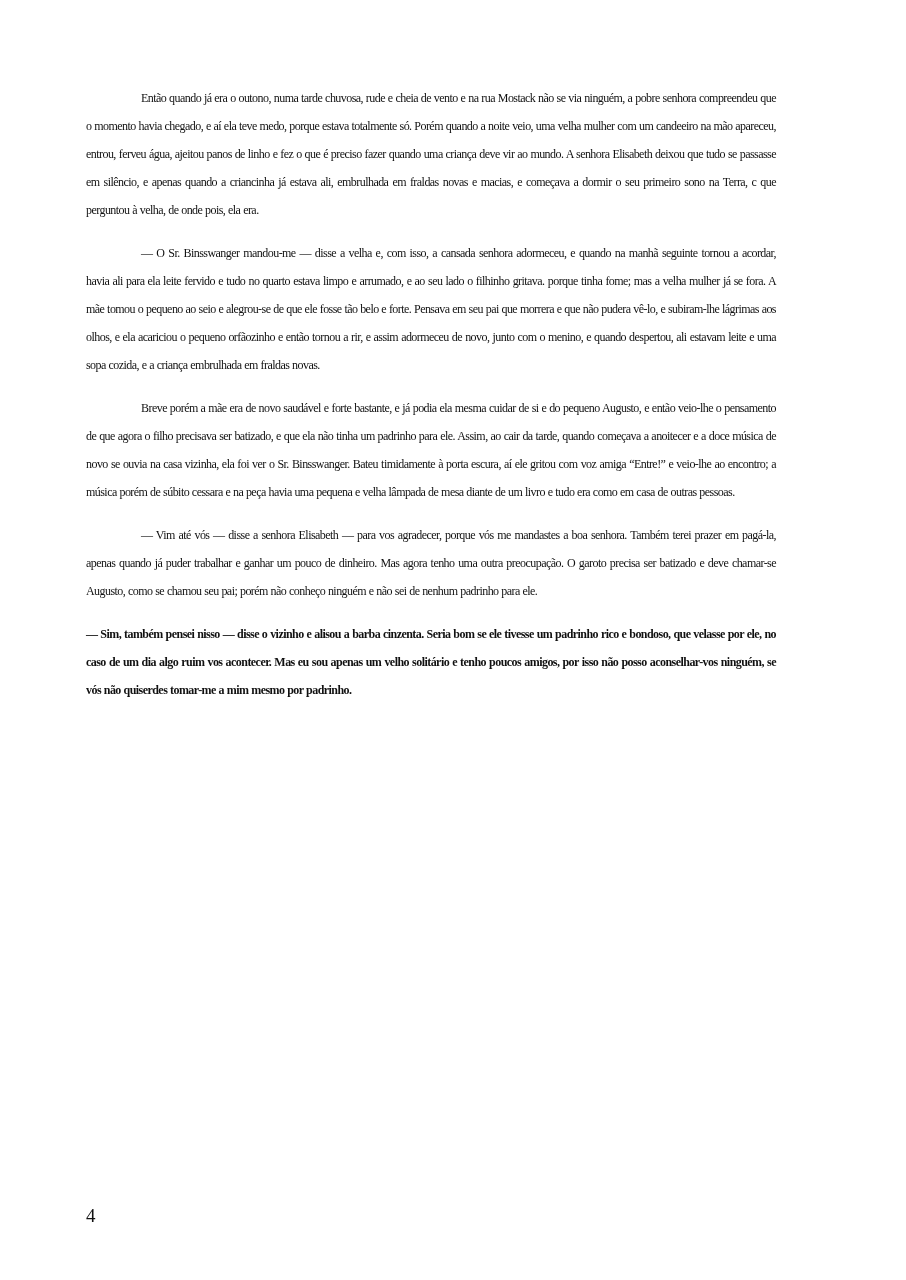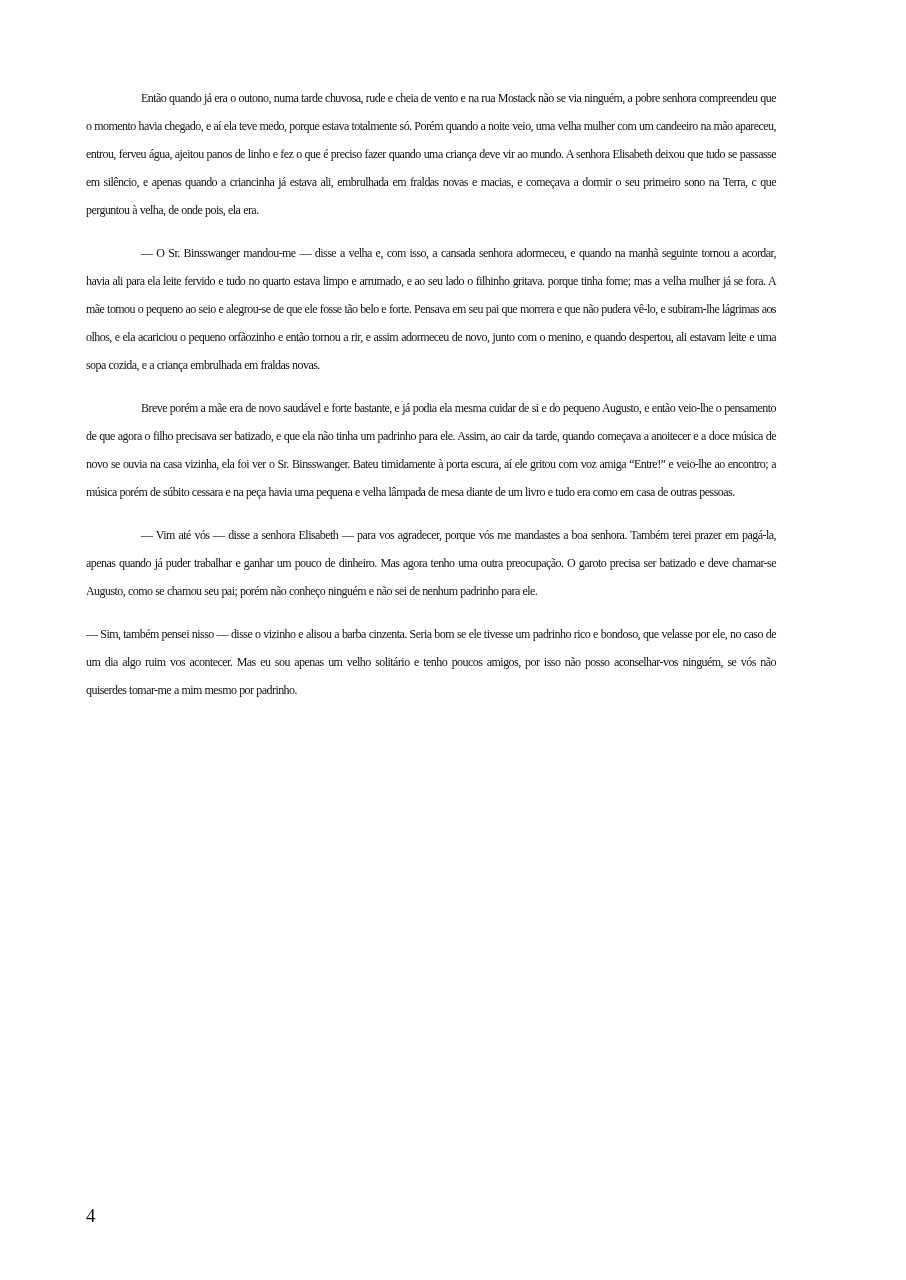--- a/index.html
+++ b/index.html
@@ -28,20 +28,21 @@
       text-align: justify;
       letter-spacing: -0.55px;
       word-spacing: 0.3px;
       hyphens: none;
     }
     .para.indent {
       text-indent: 55px;
     }
     .para.noindent {
       text-indent: 0;
+      font-weight: bold;
     }
     .page-number {
       position: absolute;
       left: 86px;
       top: 1204px;
       font-size: 19px;
       line-height: 24px;
       color: #111111;
     }
   </style>

